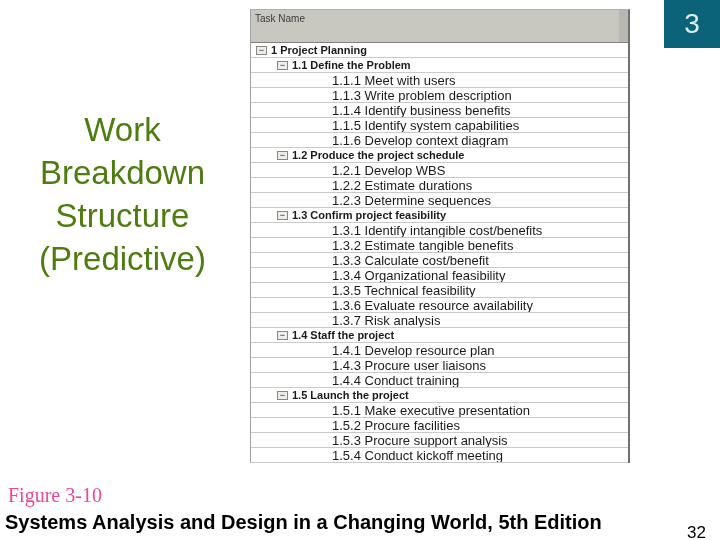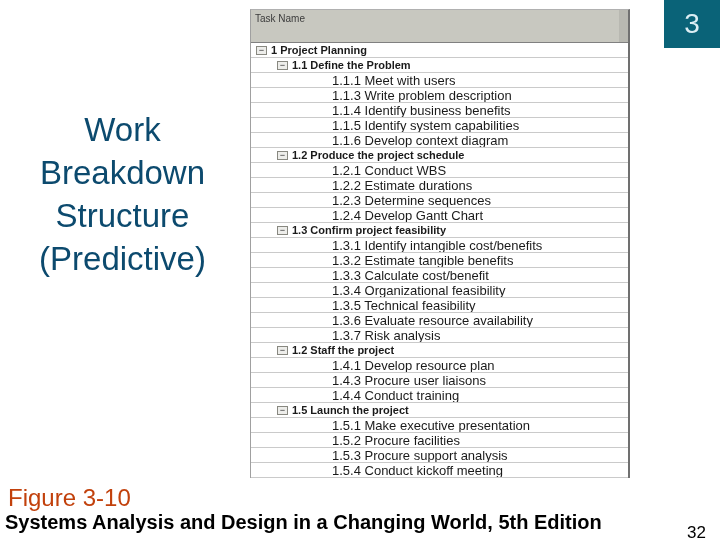--- a/index.html
+++ b/index.html
@@ -17,21 +17,21 @@
     font-family: "Liberation Sans", sans-serif; color: var(--text-color);
   }
   .page-box {
     position: absolute; left: 664px; top: 0; width: 56px; height: 48px;
     background: var(--page-box-bg); color: var(--page-box-text);
     display: flex; align-items: center; justify-content: center;
     font-size: 28px;
   }
   .slide-title {
     position: absolute; left: 10px; top: 108px; width: 225px;
-    text-align: center; font-size: 33px; line-height: 43px; color: #0c4a6e;
+    text-align: center; font-size: 33px; line-height: 43px; color: #4d7c0f;
   }
   .wbs {
     position: absolute; left: 250px; top: 9px; width: 380px;
     background: #ffffff;
     border-left: 1px solid #A0A0A0; border-right: 2px solid #707070;
     border-top: 1px solid #B0B0B0;
   }
   .wbs-header {
     height: 33px; background: var(--table-header-bg);
     border-bottom: 1px solid var(--table-border);
@@ -47,21 +47,21 @@
   .wbs-row.level-2 { font-weight: bold; font-size: 11px; padding-left: 26px; }
   .wbs-row.level-3 { padding-left: 81px; }
   .collapse {
     flex: 0 0 auto; width: 11px; height: 9px;
     border: 1px solid #888880; background: #EDEDEA;
     display: inline-flex; align-items: center; justify-content: center;
     margin-right: 4px; font-size: 9px; line-height: 7px; font-weight: normal; color: #222;
   }
   .figure-caption {
     position: absolute; left: 8px; top: 484px;
-    font-family: Liberation Sans, sans-serif; font-size: 24px; color: #c2410c;
+    font-family: Liberation Serif, serif; font-size: 20px; color: #ec4899;
   }
   .footer-title {
     position: absolute; left: 5px; top: 511px;
     font-size: 20px; font-weight: bold; color: #000;
   }
   .page-number {
     position: absolute; right: 14px; top: 511px;
     font-size: 17px; color: #000; margin-top: 12px;
   }
 </style>
@@ -106,34 +106,30 @@
         <div class="wbs-row level-3">
 
     <span class="task-text">1.1.6 Develop context diagram</span>
   </div>
         <div class="wbs-row level-2">
     <span class="collapse">−</span>
     <span class="task-text">1.2 Produce the project schedule</span>
   </div>
         <div class="wbs-row level-3">
 
-    <span class="task-text">1.2.1 Conduct WBS</span>
+    <span class="task-text">1.2.1 Develop WBS</span>
   </div>
         <div class="wbs-row level-3">
 
     <span class="task-text">1.2.2 Estimate durations</span>
   </div>
         <div class="wbs-row level-3">
 
     <span class="task-text">1.2.3 Determine sequences</span>
   </div>
-        <div class="wbs-row level-3">
-
-    <span class="task-text">1.2.4 Develop Gantt Chart</span>
-  </div>
         <div class="wbs-row level-2">
     <span class="collapse">−</span>
     <span class="task-text">1.3 Confirm project feasibility</span>
   </div>
         <div class="wbs-row level-3">
 
     <span class="task-text">1.3.1 Identify intangible cost/benefits</span>
   </div>
         <div class="wbs-row level-3">
 
@@ -154,21 +150,21 @@
         <div class="wbs-row level-3">
 
     <span class="task-text">1.3.6 Evaluate resource availability</span>
   </div>
         <div class="wbs-row level-3">
 
     <span class="task-text">1.3.7 Risk analysis</span>
   </div>
         <div class="wbs-row level-2">
     <span class="collapse">−</span>
-    <span class="task-text">1.2 Staff the project</span>
+    <span class="task-text">1.4 Staff the project</span>
   </div>
         <div class="wbs-row level-3">
 
     <span class="task-text">1.4.1 Develop resource plan</span>
   </div>
         <div class="wbs-row level-3">
 
     <span class="task-text">1.4.3 Procure user liaisons</span>
   </div>
         <div class="wbs-row level-3">

